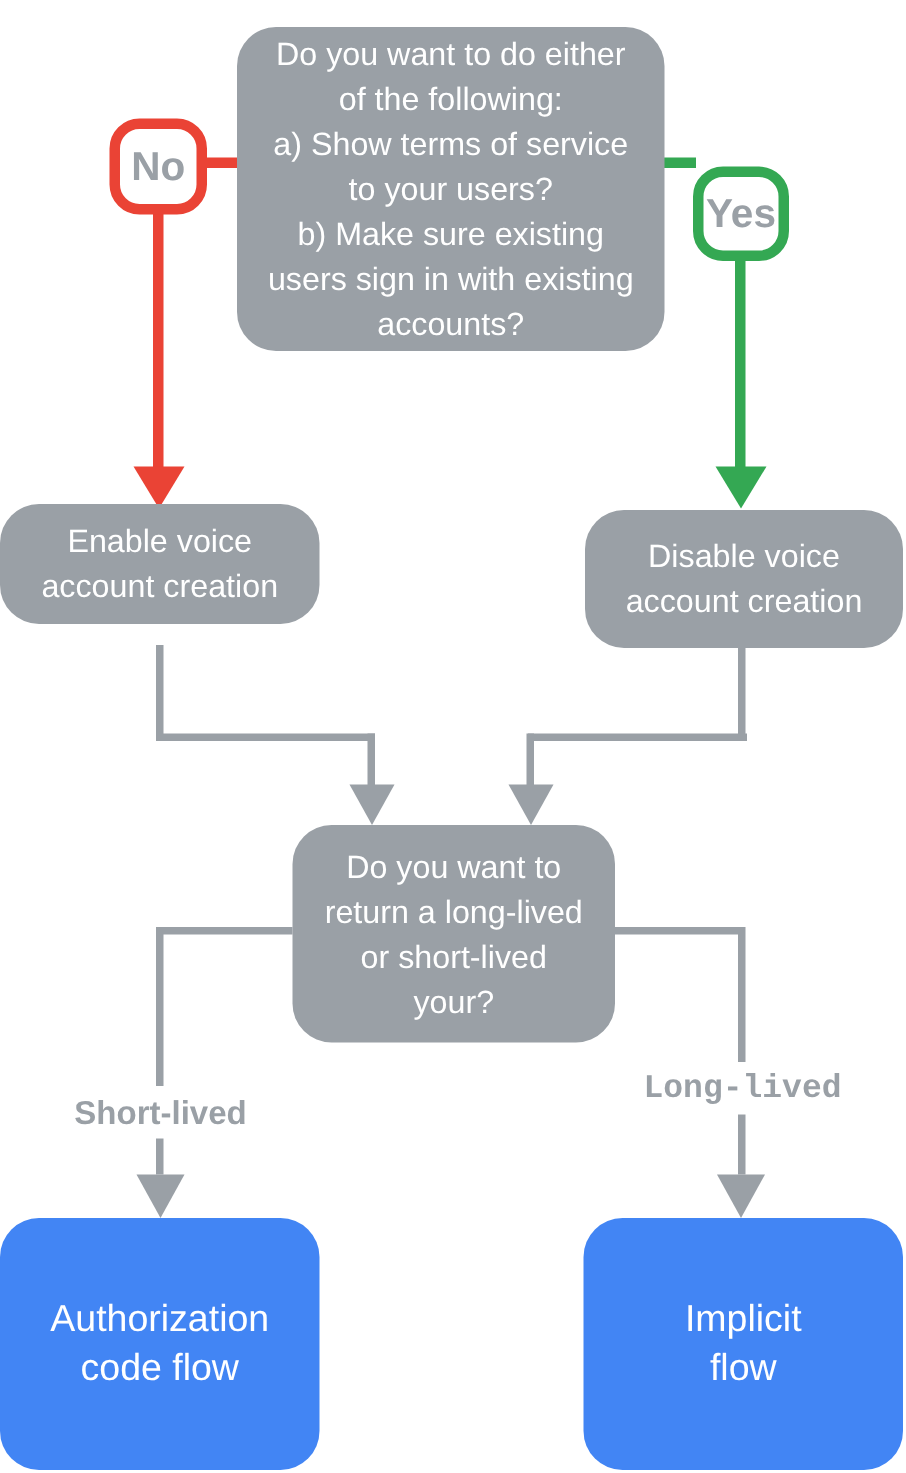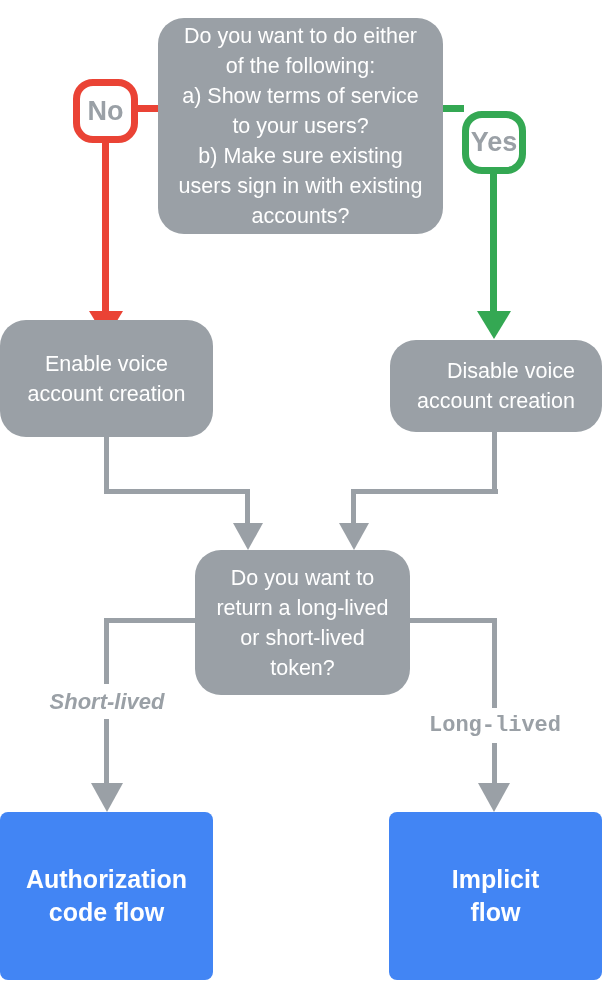--- a/index.html
+++ b/index.html
@@ -30,28 +30,28 @@
   .node.gray{
     background:var(--node-gray);
     color:var(--white);
     border-radius:26px;
     font-size:21.5px;line-height:30px;
     font-weight:400;
   }
   .node.blue{
     background:var(--blue);
     color:var(--white);
-    border-radius:8px;
+    border-radius:26px;
     font-size:25px;line-height:33px;
-    font-weight:700;
+    font-weight:400;
   }
   
   .q1{left:158px;top:4px;width:285px;height:216px;border-radius:28px;padding:2px 6px;margin-top:14px;}
-  .enable{left:0px;top:320px;width:213px;height:117px;}
-  .disable{left:390px;top:340px;width:212px;height:92px;text-align:right;}
+  .enable{left:0px;top:336px;width:213px;height:80px;}
+  .disable{left:390px;top:340px;width:212px;height:92px;}
   .q2{left:195px;top:550px;width:215px;height:145px;}
   .auth{left:0px;top:812px;width:213px;height:168px;}
   .implicit{left:389px;top:812px;width:213px;height:168px;}
   
   .badge{
     position:absolute;
     box-sizing:border-box;
     background:var(--white);
     display:flex;align-items:center;justify-content:center;
     color:var(--label-gray);
@@ -91,21 +91,21 @@
   .arrow.long-a{left:478px;top:783px;border-left-width:16px;border-right-width:16px;border-top-width:29px;}
   
   .branch-label{
     position:absolute;
     background:var(--white);
     color:var(--label-gray);
     font-size:22px;font-weight:700;
     display:flex;align-items:center;justify-content:center;
     z-index:3;
   }
-  .short-l{left:22px;top:684px;width:170px;height:35px;font-style:italic;}
+  .short-l{left:22px;top:724px;width:170px;height:35px;}
   .long-l{left:410px;top:708px;width:170px;height:35px;font-family:Liberation Mono, monospace;}
 </style>
 </head>
 <body>
 
 <div class="stage">
 
   <div class="line red no-h"></div>
   <div class="line red no-v"></div>
   <div class="line green yes-h"></div>
@@ -135,21 +135,21 @@
 b) Make sure existing
 users sign in with existing
 accounts?</div>
   <div class="node gray enable">Enable voice
 account creation</div>
   <div class="node gray disable">Disable voice
 account creation</div>
   <div class="node gray q2">Do you want to
 return a long-lived
 or short-lived
-token?</div>
+your?</div>
   <div class="node blue auth">Authorization
 code flow</div>
   <div class="node blue implicit">Implicit
 flow</div>
 
   <div class="badge no">No</div>
   <div class="badge yes">Yes</div>
 
   <div class="branch-label short-l">Short-lived</div>
   <div class="branch-label long-l">Long-lived</div>

